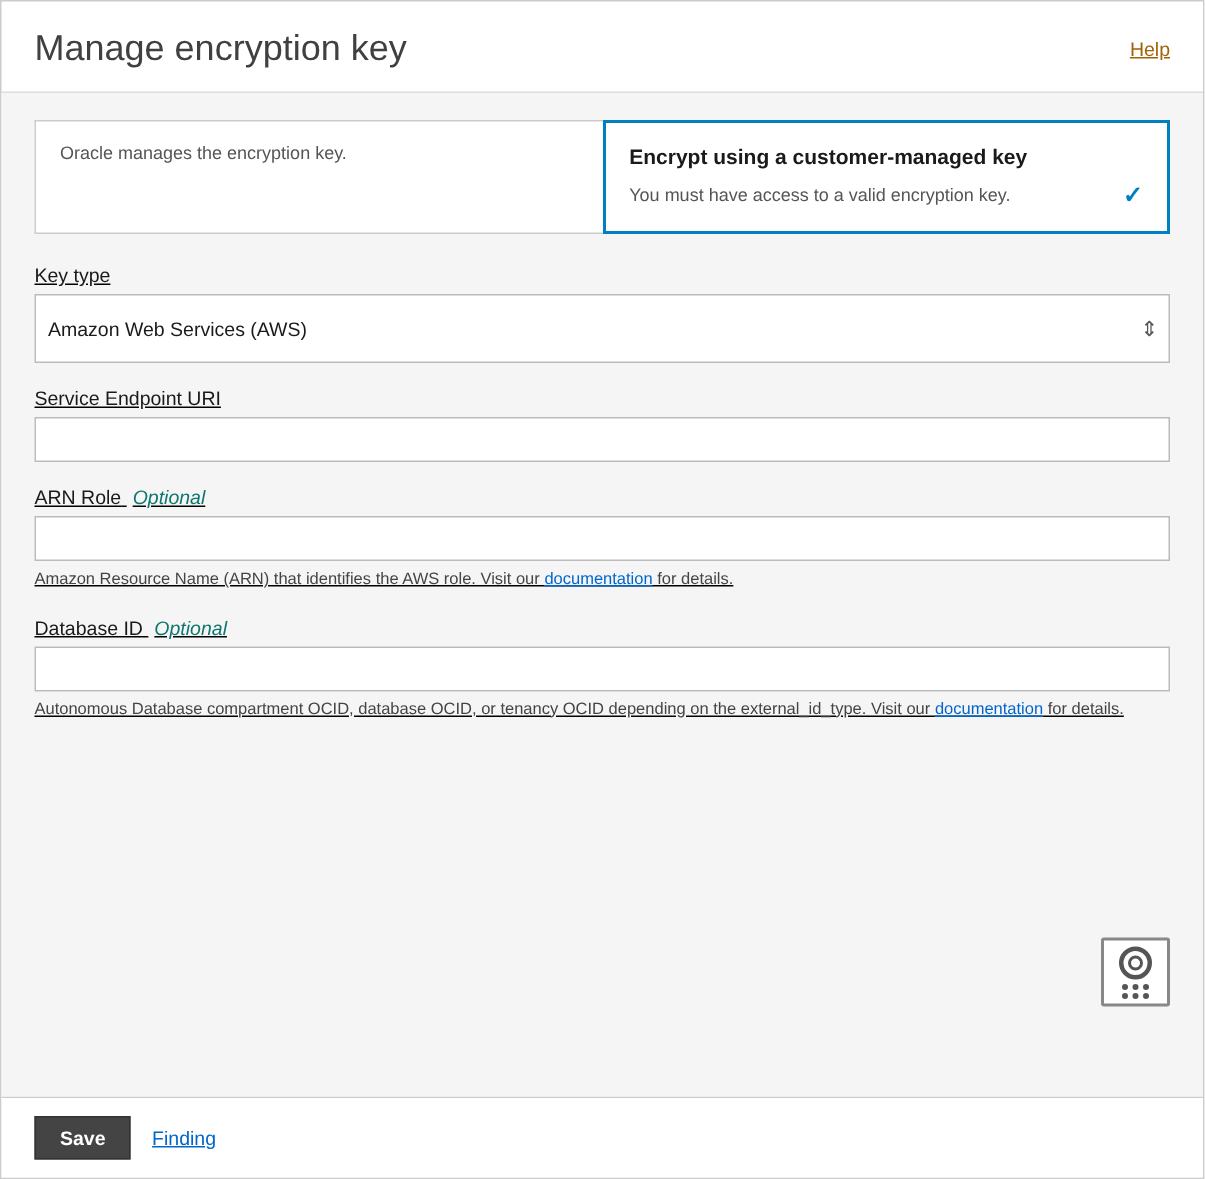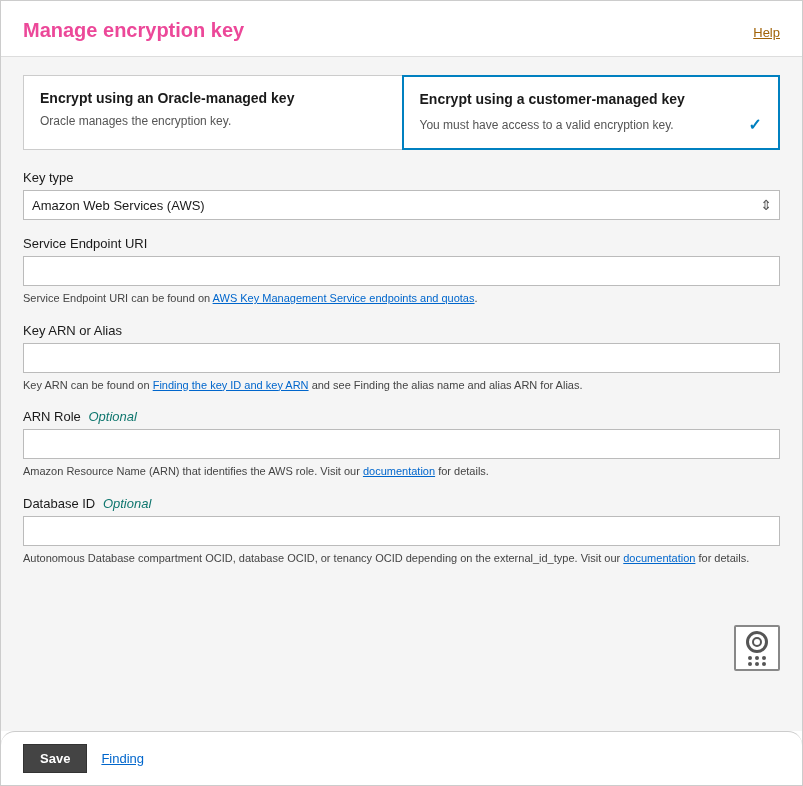--- a/index.html
+++ b/index.html
@@ -24,23 +24,23 @@
 
     .header {
       display: flex;
       justify-content: space-between;
       align-items: flex-start;
       padding: 18px 22px 14px 22px;
       border-bottom: 1px solid #ddd;
     }
 
     .page-title {
-      font-size: 20px;
-      font-weight: bold;
-      color: #ec4899;
+      font-size: 24px;
+      font-weight: normal;
+      color: #404040;
     }
 
     .help-link {
       color: #a16207;
       text-decoration: underline;
       font-size: 13px;
       cursor: pointer;
       margin-top: 6px;
     }
 
@@ -96,20 +96,21 @@
     }
 
     .checkmark {
       color: #0080c0;
       font-size: 16px;
       font-weight: bold;
     }
 
     .form-group {
       margin-bottom: 16px;
+      text-decoration: underline;
     }
 
     .form-label {
       display: block;
       font-size: 13px;
       color: #1a1a1a;
       margin-bottom: 5px;
       font-weight: normal;
     }
 
@@ -144,21 +145,21 @@
       cursor: pointer;
     }
 
     .select-wrapper {
       position: relative;
       width: 100%;
     }
 
     .form-select {
       width: 100%;
-      height: 30px;
+      height: 46px;
       border: 1px solid #bbb;
       background: #fff;
       padding: 4px 8px;
       font-size: 13px;
       color: #1a1a1a;
       appearance: none;
       -webkit-appearance: none;
       cursor: pointer;
       outline: none;
       padding-right: 28px;
@@ -174,21 +175,20 @@
       font-size: 14px;
     }
 
     .footer {
       border-top: 1px solid #ccc;
       padding: 12px 22px;
       display: flex;
       align-items: center;
       gap: 14px;
       background: #fff;
-      border-radius: 14px;
     }
 
     .btn-save {
       background: #444;
       color: #fff;
       border: 1px solid #333;
       padding: 6px 16px;
       font-size: 13px;
       cursor: pointer;
       font-weight: bold;
@@ -268,21 +268,20 @@
 
   <div class="header">
     <h1 class="page-title">Manage encryption key</h1>
     <a class="help-link">Help</a>
   </div>
 
   <div class="content content-relative">
 
     <div class="encryption-options">
       <div class="encryption-card">
-        <h3>Encrypt using an Oracle-managed key</h3>
         <p>Oracle manages the encryption key.</p>
       </div>
       <div class="encryption-card selected">
         <h3>Encrypt using a customer-managed key</h3>
         <div class="card-footer">
           <p>You must have access to a valid encryption key.</p>
           <span class="checkmark">✓</span>
         </div>
       </div>
     </div>
@@ -296,32 +295,22 @@
           <option>Azure Key Vault</option>
           <option>HashiCorp Vault</option>
         </select>
         <span class="select-arrow">⇕</span>
       </div>
     </div>
 
     <div class="form-group">
       <label class="form-label">Service Endpoint URI</label>
       <input type="text" class="form-input" value="" style="">
-      <div class="form-hint">
-        <span>Service Endpoint URI can be found on </span><a class="link">AWS Key Management Service endpoints and quotas</a><span>.</span>
-      </div>
-    </div>
-
-    <div class="form-group">
-      <label class="form-label">Key ARN or Alias</label>
-      <input type="text" class="form-input" value="" style="">
-      <div class="form-hint">
-        <span>Key ARN can be found on </span><a class="link">Finding the key ID and key ARN</a><span> and see Finding the alias name and alias ARN for Alias.</span>
-      </div>
-    </div>
+    </div>
+
 
     <div class="form-group">
       <label class="form-label">
         <span>ARN Role</span>
         <span class="label-optional">Optional</span>
       </label>
       <input type="text" class="form-input" value="" style="">
       <div class="form-hint">
         <span>Amazon Resource Name (ARN) that identifies the AWS role. Visit our </span><a class="link">documentation</a><span> for details.</span>
       </div>

